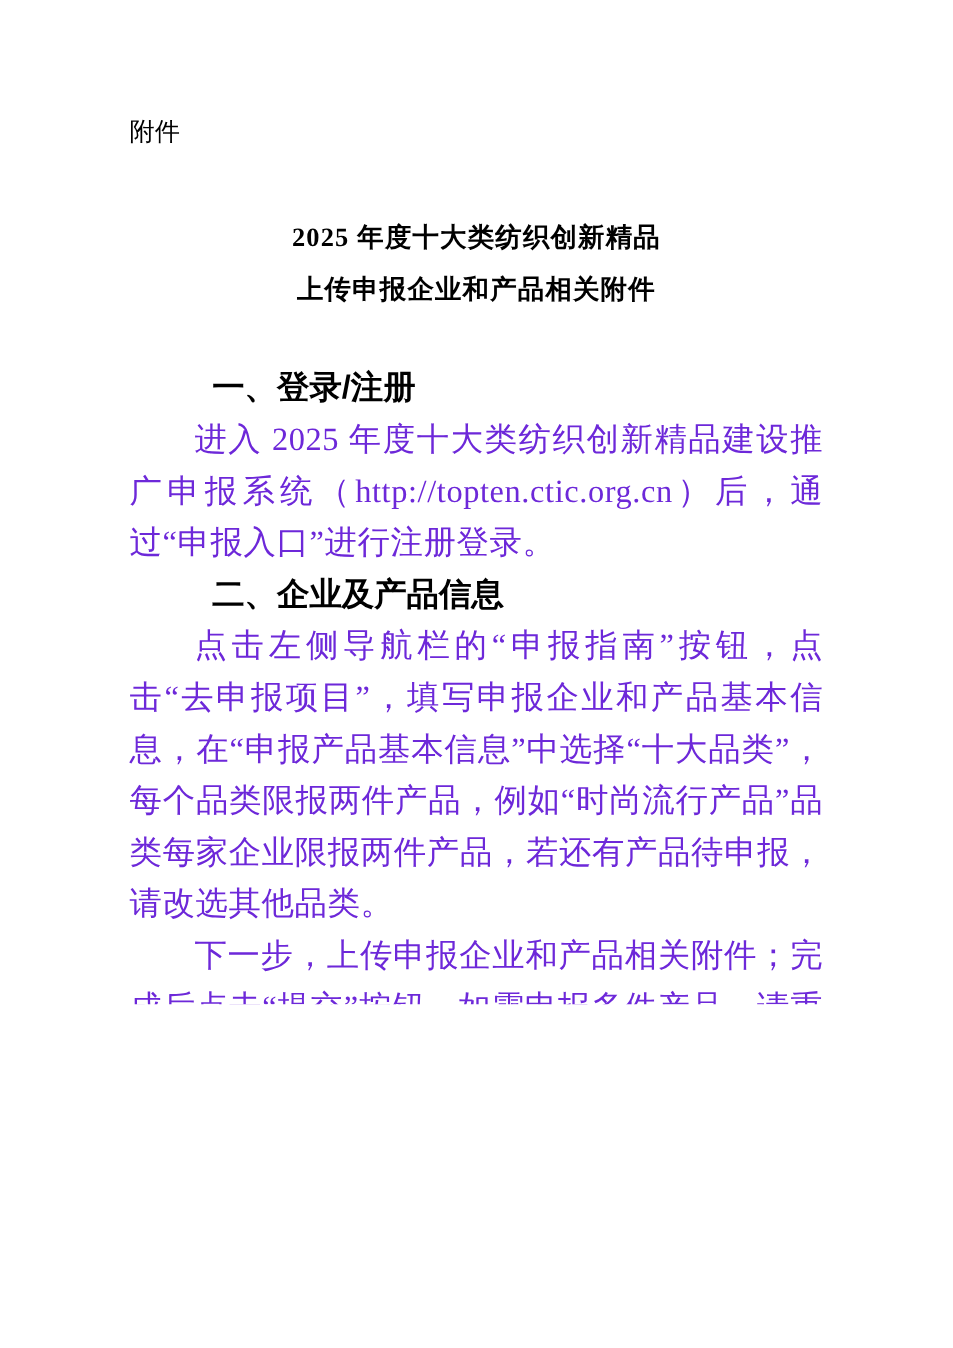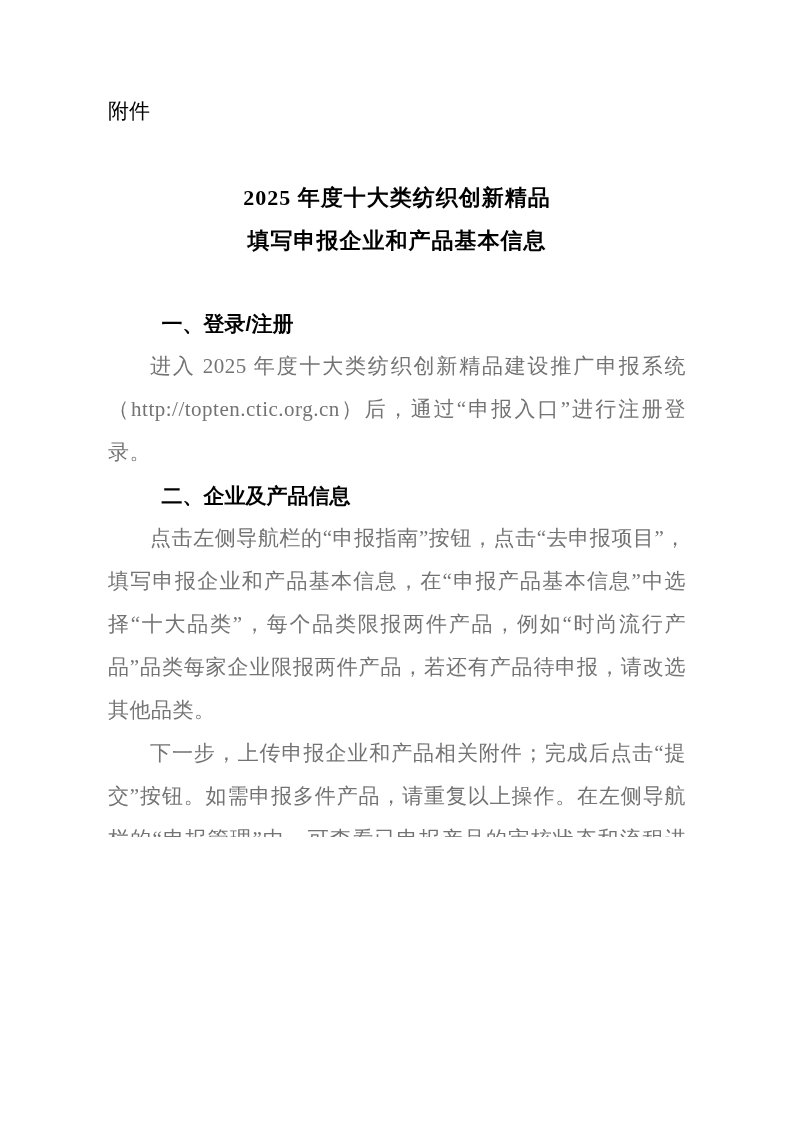--- a/index.html
+++ b/index.html
@@ -34,40 +34,40 @@
     font-size: 22px;
     font-weight: bold;
     line-height: 43px;
     text-align: center;
     letter-spacing: 1px;
     color: #000000;
   }
   .section-heading {
     margin: 0;
     font-family: "Liberation Sans", "DejaVu Sans", sans-serif;
-    font-size: 21px;
+    font-size: 27px;
     font-weight: bold;
     line-height: 43px;
     text-indent: 2.55em;
     color: #000000;
   }
   .section-heading.first {
     margin-top: 40px;
   }
   .body-para {
     margin: 0;
     font-family: "Liberation Serif", "DejaVu Serif", serif;
-    font-size: 21px;
+    font-size: 27px;
     font-weight: normal;
     line-height: 43px;
     text-indent: 2em;
     text-align: justify;
     text-align-last: left;
     letter-spacing: 0.5px;
-    color: #737373;
+    color: #6d28d9;
   }
   .page-number {
     position: absolute;
     left: 0;
     right: 0;
     top: 1038px;
     text-align: center;
     font-family: "Liberation Serif", "DejaVu Serif", serif;
     font-size: 14px;
     line-height: 18px;
@@ -77,21 +77,21 @@
 </head>
 <body>
 
 <div class="page">
   <div class="content">
 
     <div class="attachment-label">附件</div>
 
     <h1 class="doc-title">
       <span>2025 年度十大类纺织创新精品</span><br>
-      <span>填写申报企业和产品基本信息</span>
+      <span>上传申报企业和产品相关附件</span>
     </h1>
 
     <h2 class="section-heading first">一、登录/注册</h2>
     <p class="body-para">进入 2025 年度十大类纺织创新精品建设推广申报系统（http://topten.ctic.org.cn）后，通过“申报入口”进行注册登录。</p>
 
     <h2 class="section-heading">二、企业及产品信息</h2>
     <p class="body-para">点击左侧导航栏的“申报指南”按钮，点击“去申报项目”，填写申报企业和产品基本信息，在“申报产品基本信息”中选择“十大品类”，每个品类限报两件产品，例如“时尚流行产品”品类每家企业限报两件产品，若还有产品待申报，请改选其他品类。</p>
     <p class="body-para">下一步，上传申报企业和产品相关附件；完成后点击“提交”按钮。如需申报多件产品，请重复以上操作。在左侧导航栏的“申报管理”中，可查看已申报产品的审核状态和流程进度。</p>
 
 

